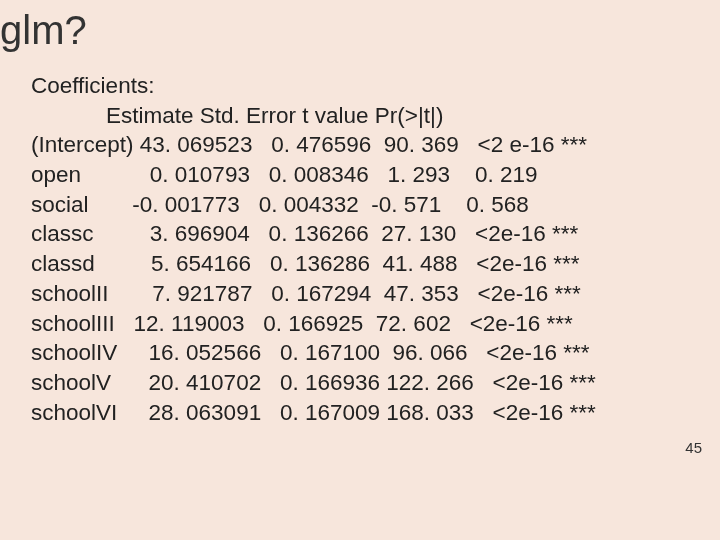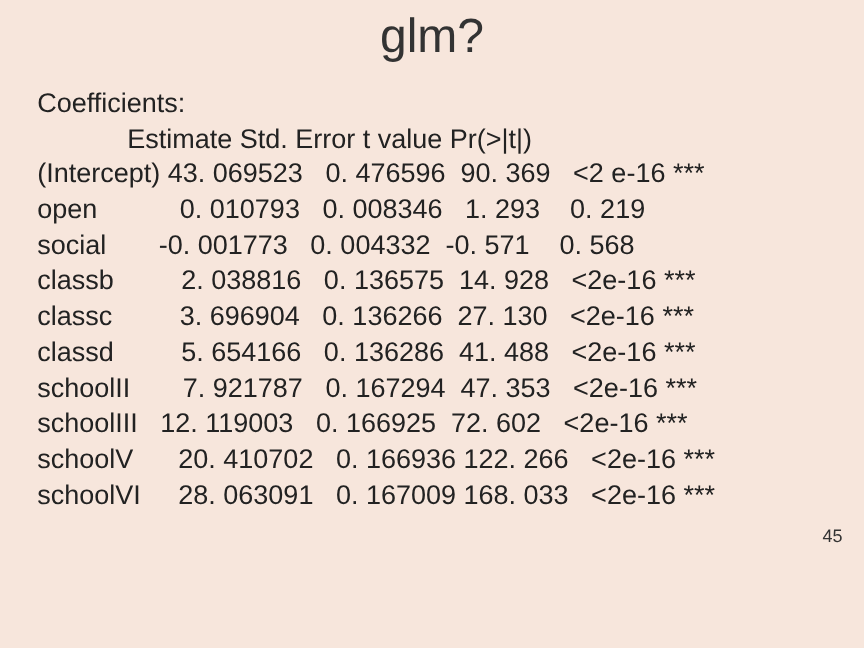--- a/index.html
+++ b/index.html
@@ -9,21 +9,21 @@
     }
     body {
       width: 720px;
       height: 540px;
       background: #f7e6dc;
       font-family: Arial, Helvetica, sans-serif;
       position: relative;
       overflow: hidden;
     }
     .title {
-      text-align: center;
+      text-align: left;
       font-size: 40px;
       color: #333;
       padding-top: 8px;
       padding-bottom: 18px;
       font-weight: normal;
     }
     .content {
       padding-left: 31px;
       font-size: 22.5px;
       color: #222;
@@ -44,22 +44,22 @@
 <body>
 
 <h1 class="title">glm?</h1>
 
 <div class="content">
   <div class="line">Coefficients:</div>
   <div class="line">            Estimate Std. Error t value Pr(&gt;|t|)</div>
   <div class="line">(Intercept) 43. 069523   0. 476596  90. 369   &lt;2 e-16 ***</div>
   <div class="line">open           0. 010793   0. 008346   1. 293    0. 219</div>
   <div class="line">social       -0. 001773   0. 004332  -0. 571    0. 568</div>
-  <div class="line">classb         2. 038816   0. 136575  14. 928   &lt;2e-16 ***</div>
   <div class="line">classc         3. 696904   0. 136266  27. 130   &lt;2e-16 ***</div>
   <div class="line">classd         5. 654166   0. 136286  41. 488   &lt;2e-16 ***</div>
   <div class="line">schoolII       7. 921787   0. 167294  47. 353   &lt;2e-16 ***</div>
   <div class="line">schoolIII   12. 119003   0. 166925  72. 602   &lt;2e-16 ***</div>
+  <div class="line">schoolIV     16. 052566   0. 167100  96. 066   &lt;2e-16 ***</div>
   <div class="line">schoolV      20. 410702   0. 166936 122. 266   &lt;2e-16 ***</div>
   <div class="line">schoolVI     28. 063091   0. 167009 168. 033   &lt;2e-16 ***</div>
 </div>
 
 <div class="page-num">45</div>
 
 </body></html>

